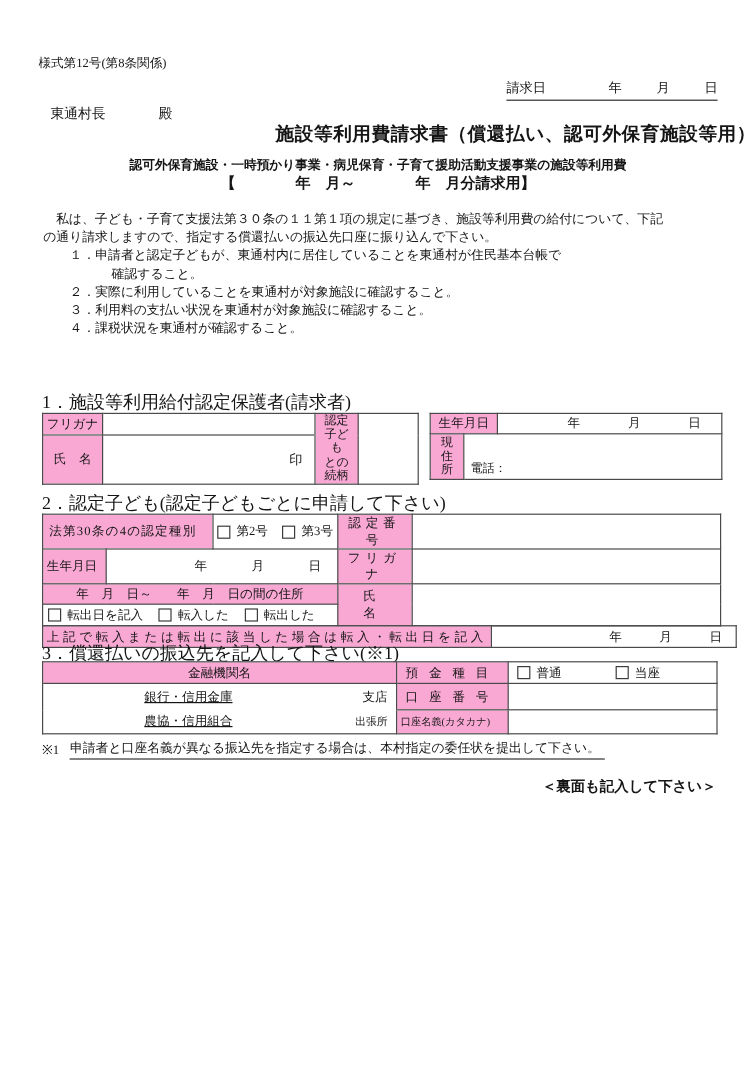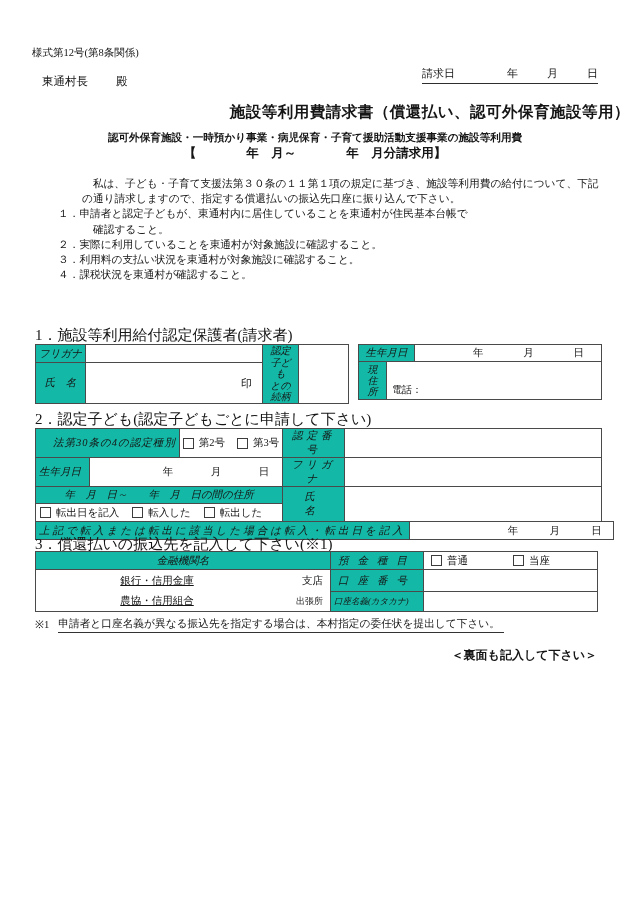--- a/index.html
+++ b/index.html
@@ -7,53 +7,53 @@
     position:relative;width:630px;height:903px;background:#ffffff;margin:0 auto;
     font-family:"Liberation Serif","DejaVu Serif",serif;color:#151515;overflow:hidden;
   }
   .abs{position:absolute;}
   .nowrap{white-space:nowrap;}
   
   .form-number{left:32px;top:46px;font-size:10.5px;}
   .claim-date{left:422px;top:66px;width:176px;display:flex;align-items:flex-end;
     border-bottom:1px solid #2e2e2e;padding-bottom:2px;font-size:11px;}
   .claim-date .g2{flex:1.8;} .claim-date .g1{flex:1;}
-  .addressee{left:42px;top:74px;font-size:11.5px;display:flex;gap:28px;}
+  .addressee{left:42px;top:87px;font-size:11.5px;display:flex;gap:44px;}
   .doc-title{left:0;width:630px;top:102px;text-align:right;font-size:15.5px;font-weight:bold;letter-spacing:.5px;}
   .doc-subtitle{left:0;width:630px;top:131px;text-align:center;font-size:10.6px;font-weight:bold;}
   .doc-period{left:0;width:630px;top:145px;text-align:center;font-size:12.5px;font-weight:bold;}
   
   .bodytext{left:36px;top:176px;width:566px;font-size:10.7px;line-height:15.2px;}
-  .bodytext div{white-space:nowrap;margin-left:46px;}
+  .bodytext div{white-space:nowrap;}
   .bodytext .item{margin-left:22px;}
   .bodytext .item-cont{margin-left:57px;}
   
   .sec-title{font-size:15px;}
   .st1{left:35px;top:326px;} .st2{left:35px;top:410px;} .st3{left:35px;top:535px;}
   table{border-collapse:collapse;table-layout:fixed;}
   td{border:1px solid #4a4a4a;padding:0 3px;font-size:10.5px;box-sizing:border-box;vertical-align:middle;overflow:hidden;}
-  .lab{background:#14b8a6;font-style:italic;}
+  .lab{background:#f9a8d4;}
   .ctr{text-align:center;}
   .dotb{border-bottom:1px dotted #9a9a9a;}
   .vlab div{line-height:11px;text-align:center;font-size:10px;}
   .rel div{line-height:11.5px;text-align:center;font-size:10px;}
   .s1wrap{left:35px;top:344px;display:flex;gap:9px;align-items:flex-start;}
   .s2wrap{left:35px;top:428px;} .s3wrap{left:35px;top:551px;}
   .s2wrap table + table{margin-top:-1px;}
   .seal-cell{position:relative;}
   .seal{position:absolute;right:10px;top:50%;transform:translateY(-50%);font-size:11px;}
   .phone-cell{vertical-align:bottom;padding:2px 5px;font-size:10px;}
   .ymd{display:flex;align-items:center;}
   .ymd span.t{white-space:nowrap;}
   .cb{display:inline-block;width:9px;height:9px;border:1px solid #3c3c3c;background:#fff;
       margin-right:5px;vertical-align:-1px;flex:none;}
   .opts{display:flex;align-items:center;}
   .opt{display:inline-flex;align-items:center;white-space:nowrap;}
   .sp1{letter-spacing:4px;} .sp2{letter-spacing:9px;} .spname{letter-spacing:8px;}
-  .certlab{letter-spacing:1px;padding-left:17px;}
+  .certlab{letter-spacing:1px;padding-left:5px;}
   .translab{letter-spacing:3px;padding-left:3px;}
   .bank-header{border-bottom:1px dotted #9a9a9a;}
   .bank-line{display:flex;align-items:center;}
   .bank-line .bname{flex:1;text-align:center;text-decoration:underline;}
   .bank-line .bbranch{width:48px;text-align:right;padding-right:4px;}
   .small9{font-size:9px;} .small85{font-size:8.5px;letter-spacing:0;}
   .boxes{display:flex;height:100%;align-items:stretch;}
   .boxes span{flex:1;border-left:1px solid #9a9a9a;}
   .boxes span:first-child{border-left:none;}
   .boxcell{padding:0;height:100%;}

